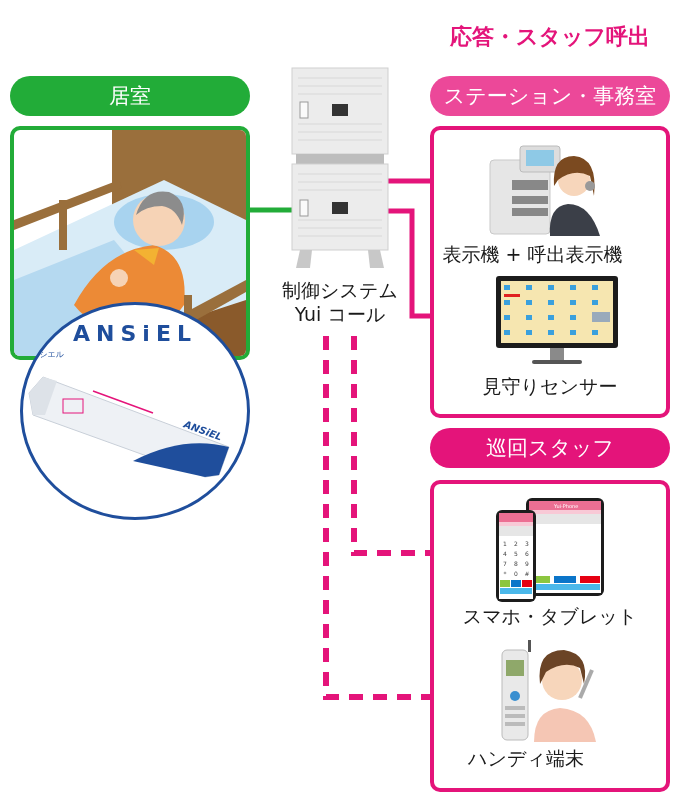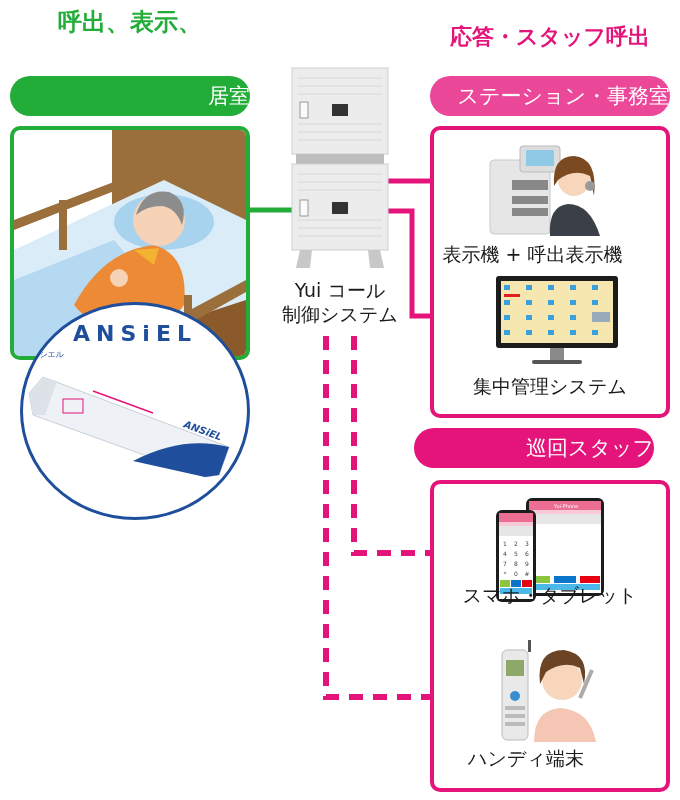--- a/index.html
+++ b/index.html
@@ -5,39 +5,38 @@
   * { box-sizing: border-box; margin: 0; padding: 0; }
   html, body { width: 680px; height: 800px; background: #ffffff; overflow: hidden; }
   body { position: relative; font-family: "DejaVu Sans", "Liberation Sans", sans-serif; color: #1a1a1a; }
 
   .abs { position: absolute; }
 
   .heading { position: absolute; font-weight: bold; text-align: center; line-height: 1.2; }
   .heading-left { left: 10px; top: 8px; width: 240px; font-size: 24px; color: #22ac38; }
   .heading-right { left: 430px; top: 24px; width: 240px; font-size: 22px; color: #e4147a; }
 
-  .pill { position: absolute; border-radius: 20px; color: #fff; font-size: 21px; text-align: right; line-height: 40px; height: 40px; }
+  .pill { position: absolute; border-radius: 20px; color: #fff; font-size: 21px; text-align: center; line-height: 40px; height: 40px; }
   .pill-green { left: 10px; top: 76px; width: 240px; background: #22ac38; }
   .pill-pink1 { left: 430px; top: 76px; width: 240px; background: #ec4899; }
-  .pill-pink2 { left: 414px; top: 428px; width: 240px; background: #e4147a; }
+  .pill-pink2 { left: 430px; top: 428px; width: 240px; background: #e4147a; }
 
   .box { position: absolute; border-radius: 10px; background: #fff; }
   .box-room { left: 10px; top: 126px; width: 240px; height: 234px; border: 4px solid #22ac38; overflow: hidden; }
   .box-station { left: 430px; top: 126px; width: 240px; height: 292px; border: 4px solid #e4147a; }
   .box-patrol { left: 430px; top: 480px; width: 240px; height: 312px; border: 4px solid #e4147a; }
 
   .lbl { position: absolute; font-size: 19px; text-align: center; white-space: nowrap; }
 
   svg { position: absolute; overflow: visible; }
 </style>
 </head>
 <body>
 
 <div class="heading heading-left">
-  <div>呼出、表示、</div>
 </div>
 <div class="heading heading-right">応答・スタッフ呼出</div>
 
 <div class="pill pill-green">居室</div>
 <div class="pill pill-pink1">ステーション・事務室</div>
 <div class="pill pill-pink2">巡回スタッフ</div>
 
 <svg width="680" height="800" style="left:0;top:0;">
 
   <line x1="250" y1="210" x2="292" y2="210" stroke="#22ac38" stroke-width="5"></line>
@@ -114,22 +113,22 @@
     </g>
     <rect x="40" y="36" width="16" height="12" fill="#333"></rect>
     <rect x="40" y="134" width="16" height="12" fill="#333"></rect>
     <rect x="8" y="34" width="8" height="16" fill="#fafafa" stroke="#999"></rect>
     <rect x="8" y="132" width="8" height="16" fill="#fafafa" stroke="#999"></rect>
     <polygon points="8,182 20,182 18,200 4,200" fill="#c8c8c8"></polygon>
     <polygon points="76,182 88,182 92,200 78,200" fill="#c8c8c8"></polygon>
   </svg>
 </div>
 <div class="lbl" style="left:270px;top:278px;width:140px;line-height:24px;">
+  <div>制御システム</div>
   <div>Yui コール</div>
-  <div>制御システム</div>
 </div>
 
 <div class="box box-station"></div>
 
 <svg width="130" height="90" style="left:490px;top:146px;">
   <rect x="0" y="14" width="60" height="74" rx="4" fill="#e6e6e6" stroke="#c9c9c9"></rect>
   <rect x="30" y="0" width="40" height="26" rx="3" fill="#ddd" stroke="#bbb"></rect>
   <rect x="36" y="4" width="28" height="16" fill="#8ec9e6"></rect>
   <g fill="#888">
       <rect x="22" y="34" width="36" height="10"></rect>
@@ -166,21 +165,21 @@
       <rect x="30" y="54" width="6" height="5"></rect>
       <rect x="52" y="54" width="6" height="5"></rect>
       <rect x="74" y="54" width="6" height="5"></rect>
       <rect x="96" y="54" width="6" height="5"></rect>
   </g>
   <rect x="8" y="18" width="16" height="3" fill="#e02020"></rect>
   <rect x="96" y="36" width="18" height="10" fill="#9ab"></rect>
   <rect x="54" y="72" width="14" height="12" fill="#8a8a8a"></rect>
   <rect x="36" y="84" width="50" height="4" rx="2" fill="#555"></rect>
 </svg>
-<div class="lbl" style="left:434px;top:374px;width:232px;">集中管理システム</div>
+<div class="lbl" style="left:434px;top:374px;width:232px;">見守りセンサー</div>
 
 <div class="box box-patrol"></div>
 
 <svg width="110" height="104" style="left:496px;top:498px;">
 
   <rect x="30" y="0" width="78" height="98" rx="6" fill="#1c1c1c"></rect>
   <rect x="33" y="3" width="72" height="92" fill="#fff"></rect>
   <rect x="33" y="3" width="72" height="9" fill="#ec6f93"></rect>
   <text x="58" y="10" font-size="5" fill="#fff">Yui-Phone</text>
   <rect x="33" y="12" width="72" height="4" fill="#f8c9d6"></rect>
@@ -207,21 +206,21 @@
       <text x="31" y="68">9</text>
     <text x="9" y="78">*</text>
       <text x="20" y="78">0</text>
       <text x="31" y="78">#</text>
   </g>
   <rect x="4" y="82" width="10" height="7" fill="#8cc63f"></rect>
   <rect x="15" y="82" width="10" height="7" fill="#0b75c9"></rect>
   <rect x="26" y="82" width="10" height="7" fill="#e60012"></rect>
   <rect x="4" y="90" width="32" height="6" fill="#4bb8ea"></rect>
 </svg>
-<div class="lbl" style="left:434px;top:583px;width:232px;font-family:Liberation Mono, monospace;">スマホ・タブレット</div>
+<div class="lbl" style="left:434px;top:604px;width:232px;font-family:Liberation Mono, monospace;">スマホ・タブレット</div>
 
 <svg width="100" height="102" style="left:500px;top:640px;">
 
   <rect x="28" y="0" width="3" height="12" fill="#555"></rect>
   <rect x="2" y="10" width="26" height="90" rx="5" fill="#e9e9e9" stroke="#bbb"></rect>
   <rect x="6" y="20" width="18" height="16" fill="#8fa86a"></rect>
   <circle cx="15" cy="56" r="5" fill="#3a8fd0"></circle>
   <g fill="#bbb">
       <rect x="5" y="66" width="20" height="4"></rect>
       <rect x="5" y="74" width="20" height="4"></rect>

